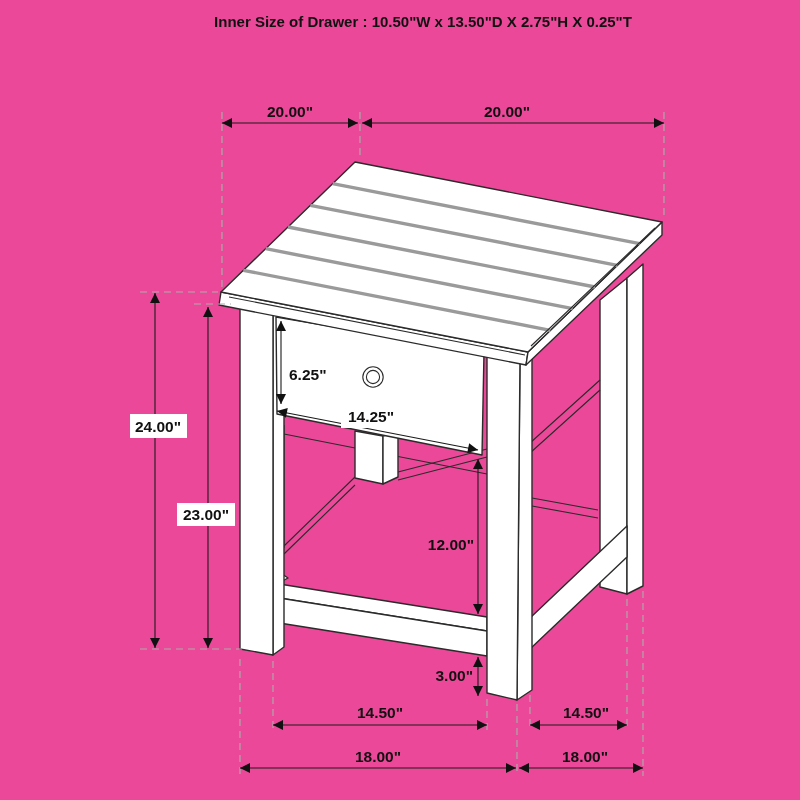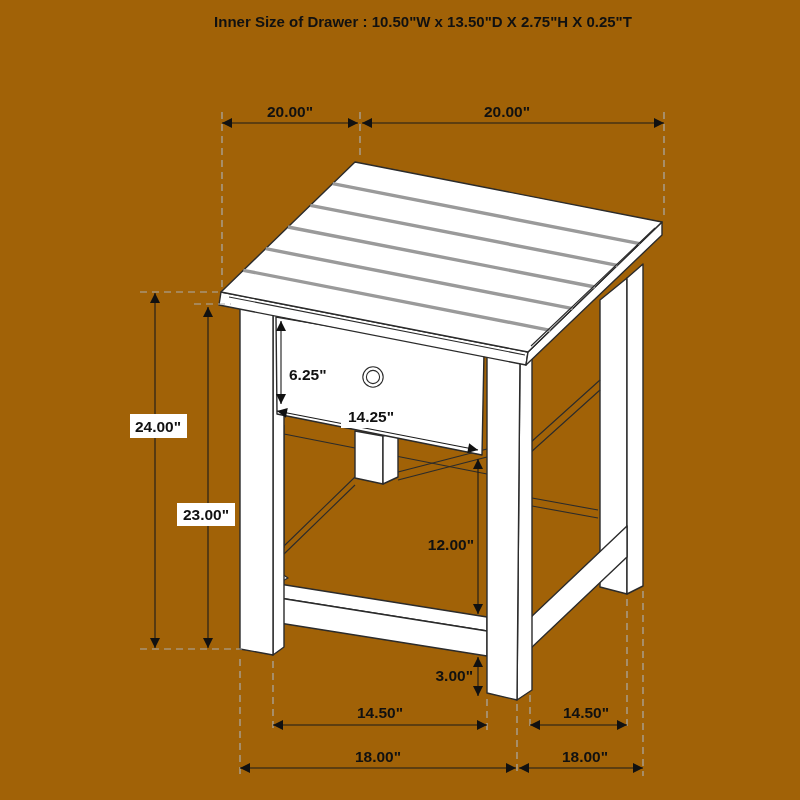--- a/index.html
+++ b/index.html
@@ -1,16 +1,16 @@
 <!DOCTYPE html>
 <html><head>
 <meta charset="utf-8">
 <style>
   html,body{margin:0;padding:0;background:#fff;}
-  .stage{width:800px;height:800px;position:relative;background:#a16207;font-family:"Liberation Sans",sans-serif;text-decoration:underline;}
+  .stage{width:800px;height:800px;position:relative;background:#ec4899;font-family:"Liberation Sans",sans-serif;text-decoration:underline;}
   .face{fill:#fff;stroke:#2b2b2b;stroke-width:1.4;stroke-linejoin:round;}
   .thin{fill:none;stroke:#2b2b2b;stroke-width:1.1;}
   .plank{fill:none;stroke:#9a9a9a;stroke-width:3.4;stroke-linecap:butt;}
   .dim{fill:none;stroke:#1a1a1a;stroke-width:1.1;}
   .ext{fill:none;stroke:#ababab;stroke-width:1.2;stroke-dasharray:7 5;}
   .lbl{font-family:"Liberation Sans",sans-serif;font-weight:bold;font-size:15.5px;fill:#111;}
   .title{font-family:"Liberation Sans",sans-serif;font-weight:bold;font-size:15px;fill:#111;}
   .bg{fill:#fff;}
 </style>
 </head>

